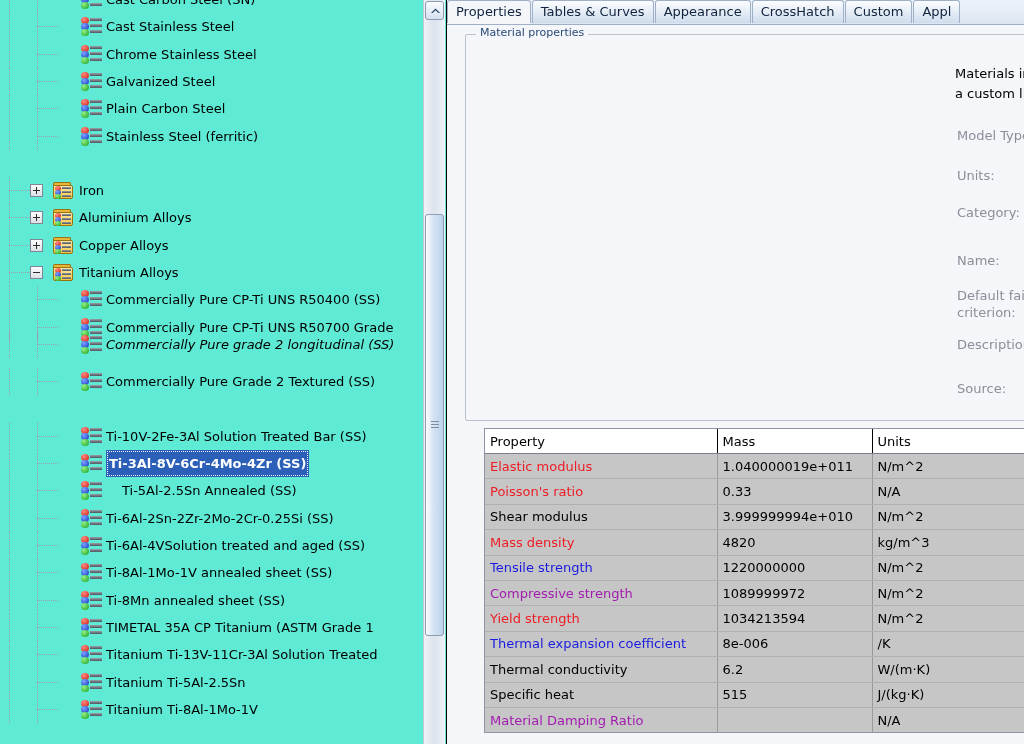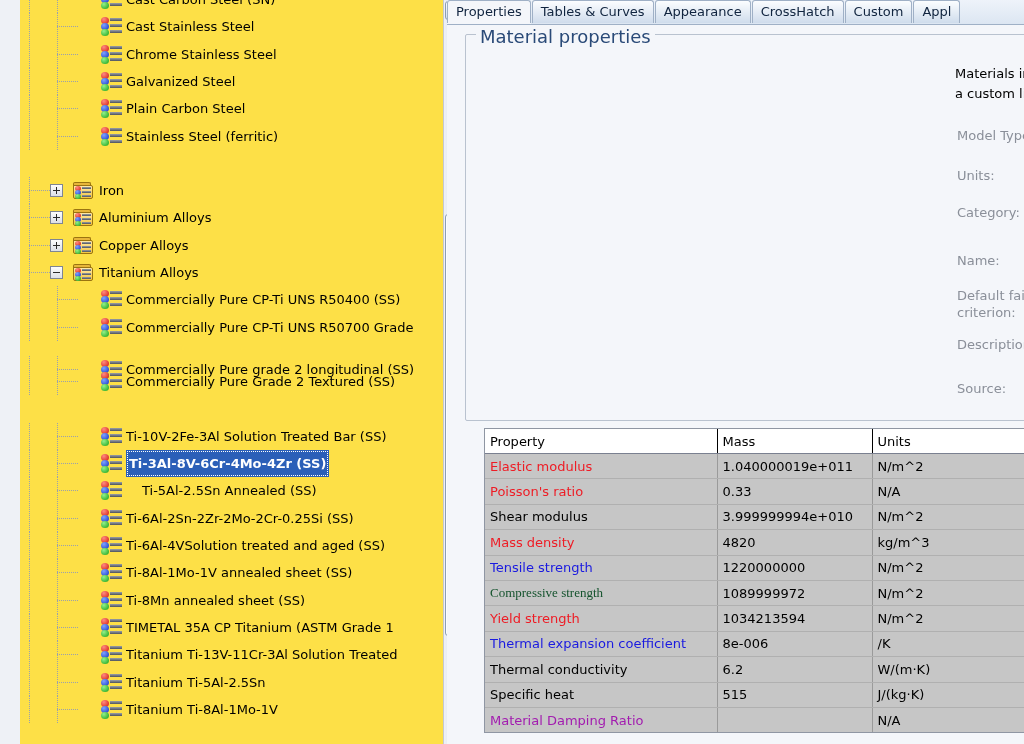--- a/index.html
+++ b/index.html
@@ -15,24 +15,23 @@
     position: relative;
     width: 1024px; height: 744px;
     background: #eef1f6;
   }
 
   
   #tree-panel {
     position: absolute;
     left: 0; top: 0;
     width: 446px; height: 744px;
-    background: #fde047;
+    background: #5eead4;
     border-right: 5px solid #000000;
     overflow: hidden;
-    margin-left: 20px;
   }
   #tree-scrollarea {
     position: absolute;
     left: 0; top: 0;
     width: 424px; height: 744px;
     overflow: hidden;
   }
   .tree-row {
     position: relative;
     height: 27.3px;
@@ -215,21 +214,21 @@
     width: 600px; height: 385px;
     border: 1px solid #b9c2cf;
     border-radius: 2px;
   }
   #matprops-legend {
     position: absolute;
     left: 10px; top: -9px;
     background: #f4f6fa;
     padding: 0 4px;
     color: #2a4a78;
-    font-size: 18px;
+    font-size: 11px;
   }
   .field-label {
     position: absolute;
     left: 22px;
     font-size: 13px;
     color: #8a8f99;
     width: 130px;
     line-height: 17px;
   }
   .field-label.two-line { line-height: 17px; }
@@ -471,21 +470,21 @@
           <span class="mat-icon" style="left: 80px;">
             <i class="sph s1"></i>
             <i class="sph s2"></i>
             <i class="sph s3"></i>
             <i class="bar b1"></i>
             <i class="bar b2"></i>
             <i class="bar b3"></i>
           </span>
           <span class="tree-label" style="left: 106px;">Commercially Pure CP-Ti UNS R50700  Grade</span>
         </div>
-        <div class="tree-row" style="top: 356px; position: absolute; left: 0px; width: 348px;">
+        <div class="tree-row" style="top: 331px; position: absolute; left: 0px; width: 348px; font-style: italic;">
           <div class="guides">
             <i class="vline" style="left: 9px;"></i>
             <i class="vline" style="left: 37px;"></i>
             <i class="hdots" style="left: 37px; width: 21px; top: 13px;"></i>
           </div>
           <span class="mat-icon" style="left: 80px;">
             <i class="sph s1"></i>
             <i class="sph s2"></i>
             <i class="sph s3"></i>
             <i class="bar b1"></i>
@@ -770,21 +769,21 @@
             <td style="color: rgb(238, 28, 37);">Mass density</td>
             <td>4820</td>
             <td>kg/m^3</td>
           </tr>
           <tr>
             <td style="color: rgb(26, 26, 224);">Tensile strength</td>
             <td>1220000000</td>
             <td>N/m^2</td>
           </tr>
           <tr>
-            <td style="color: #14532d; font-family: Liberation Serif, serif;">Compressive strength</td>
+            <td style="color: #a21caf;">Compressive strength</td>
             <td>1089999972</td>
             <td>N/m^2</td>
           </tr>
           <tr>
             <td style="color: rgb(238, 28, 37);">Yield strength</td>
             <td>1034213594</td>
             <td>N/m^2</td>
           </tr>
           <tr>
             <td style="color: rgb(26, 26, 224);">Thermal expansion coefficient</td>

